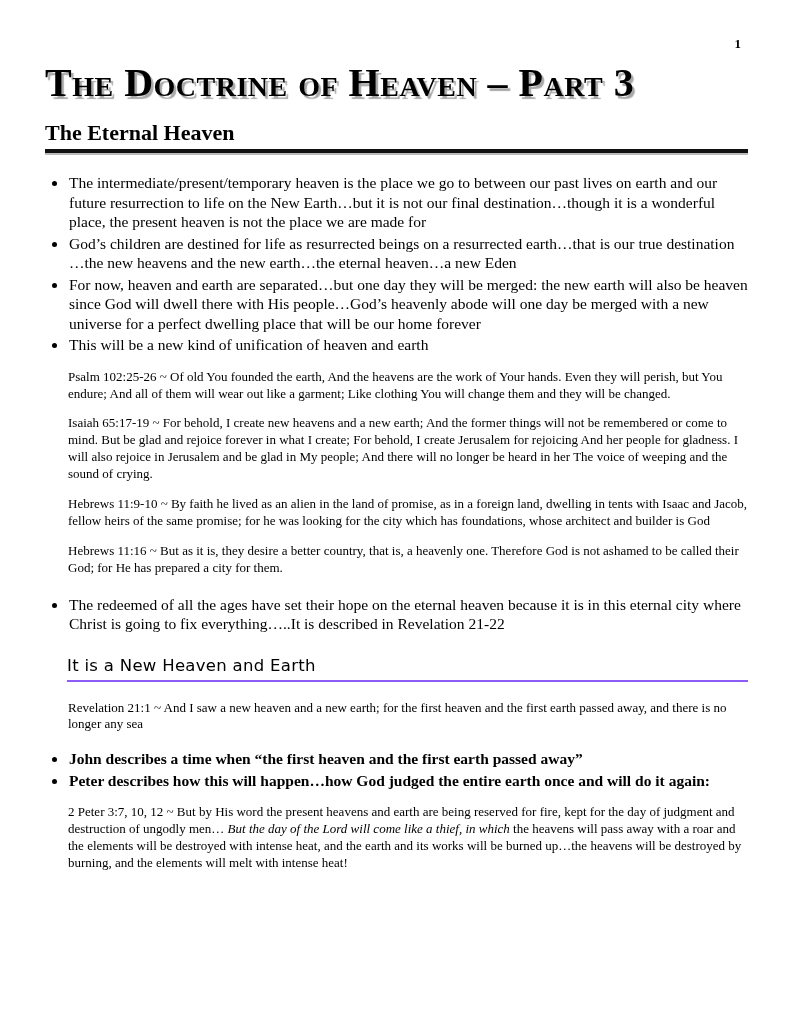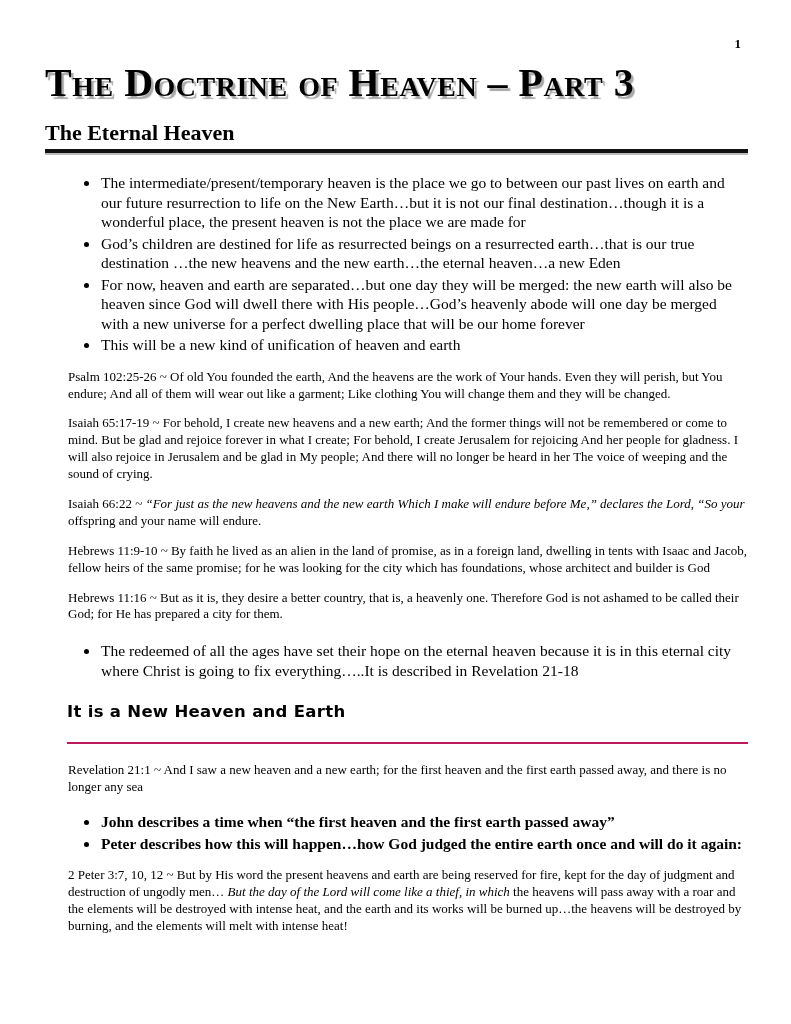--- a/index.html
+++ b/index.html
@@ -41,40 +41,40 @@
     border-bottom: 4px solid #111111;
     box-shadow: 0 2px 0 #bbbbbb;
   }
   ul.bullets {
     margin-top: 20px;
     padding-left: 23px;
     list-style: disc outside;
     font-size: 15.5px;
     line-height: 1.26;
   }
-  ul.bullets li { margin-bottom: 2px; padding-left: 1px; margin-left: 32px; }
+  ul.bullets li { margin-bottom: 2px; padding-left: 1px; }
   ul.bullets.standalone { margin-top: 17px; }
   ul.bullets.mid { margin-top: 16px; font-weight: bold; }
   ul.bullets.redeemed { margin-top: 18px; }
   .quotes { margin-top: 14px; }
   p.quote {
     margin: 0 0 13px 23px;
     font-size: 13px;
     line-height: 1.3;
   }
   p.quote:last-child { margin-bottom: 0; }
   p.quote .ital { font-style: italic; }
   .subsection-heading {
     margin: 22px 0 0 22px;
     font-family: "DejaVu Sans", "Liberation Sans", sans-serif;
     font-size: 16.5px;
-    font-weight: bold;
+    font-weight: normal;
     letter-spacing: 0.3px;
-    padding-bottom: 21px;
-    border-bottom: 2px solid #be185d;
+    padding-bottom: 5px;
+    border-bottom: 2px solid #8b5cf6;
   }
   .quotes.after-sub { margin-top: 18px; }
   .quotes.final { margin-top: 14px; }
 </style>
 </head>
 <body>
 
 <div class="page">
 
   <span class="page-number">1</span>
@@ -87,27 +87,26 @@
     <li>The intermediate/present/temporary heaven is the place we go to between our past lives on earth and our future resurrection to life on the New Earth…but it is not our final destination…though it is a wonderful place, the present heaven is not the place we are made for</li>
     <li>God’s children are destined for life as resurrected beings on a resurrected earth…that is our true destination …the new heavens and the new earth…the eternal heaven…a new Eden</li>
     <li>For now, heaven and earth are separated…but one day they will be merged:  the new earth will also be heaven since God will dwell there with His people…God’s heavenly abode will one day be merged with a new universe for a perfect dwelling place that will be our home forever</li>
     <li>This will be a new kind of unification of heaven and earth</li>
   </ul>
 
 
   <div class="quotes">
     <p class="quote"><span>Psalm 102:25-26 ~ Of old You founded the earth, And the heavens are the work of Your hands.  Even they will perish, but You endure;  And all of them will wear out like a garment; Like clothing You will change them and they will be changed.</span></p>
     <p class="quote"><span>Isaiah 65:17-19 ~ For behold, I create new heavens and a new earth; And the former things will not be remembered or come to mind. But be glad and rejoice forever in what I create; For behold, I create Jerusalem for rejoicing And her people for gladness. I will also rejoice in Jerusalem and be glad in My people; And there will no longer be heard in her The voice of weeping and the sound of crying.</span></p>
-    <p class="quote"><span>Isaiah 66:22 ~ </span><span class="ital">“For just as the new heavens and the new earth Which I make will endure before Me,” declares the Lord, “So your </span><span>offspring and your name will endure.</span></p>
     <p class="quote"><span>Hebrews 11:9-10 ~ By faith he lived as an alien in the land of promise, as in a foreign land, dwelling in tents with Isaac and Jacob, fellow heirs of the same promise; for he was looking for the city which has foundations, whose architect and builder is God</span></p>
     <p class="quote"><span>Hebrews 11:16 ~ But as it is, they desire a better country, that is, a heavenly one. Therefore God is not ashamed to be called their God; for He has prepared a city for them.</span></p>
   </div>
 
   <ul class="bullets redeemed">
-    <li>The redeemed of all the ages have set their hope on the eternal heaven because it is in this eternal city where Christ is going to fix everything…..It is described in Revelation 21-18</li>
+    <li>The redeemed of all the ages have set their hope on the eternal heaven because it is in this eternal city where Christ is going to fix everything…..It is described in Revelation 21-22</li>
   </ul>
 
   <h3 class="subsection-heading">It is a New Heaven and Earth</h3>
 
   <div class="quotes after-sub">
     <p class="quote"><span>Revelation 21:1 ~ And I saw a new heaven and a new earth; for the first heaven and the first earth passed away, and there is no longer any sea</span></p>
   </div>
 
   <ul class="bullets mid">
     <li>John describes a time when “the first heaven and the first earth passed away”</li>

